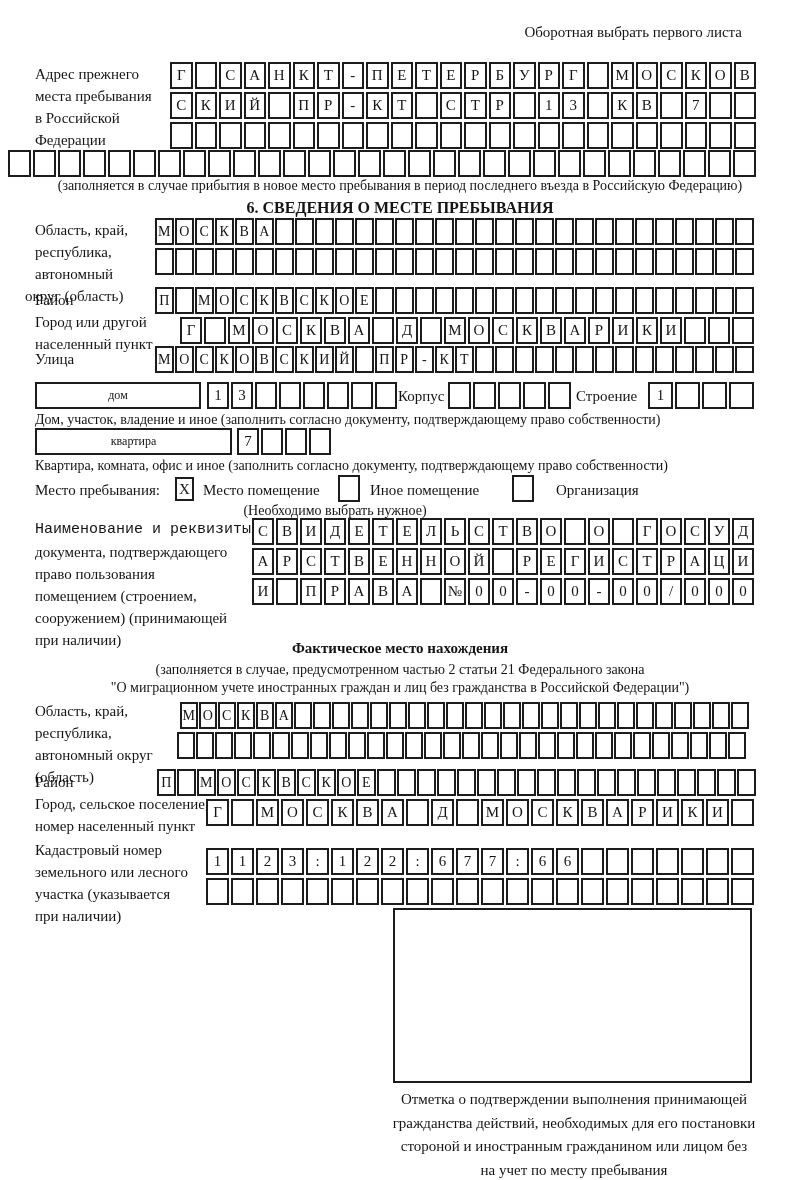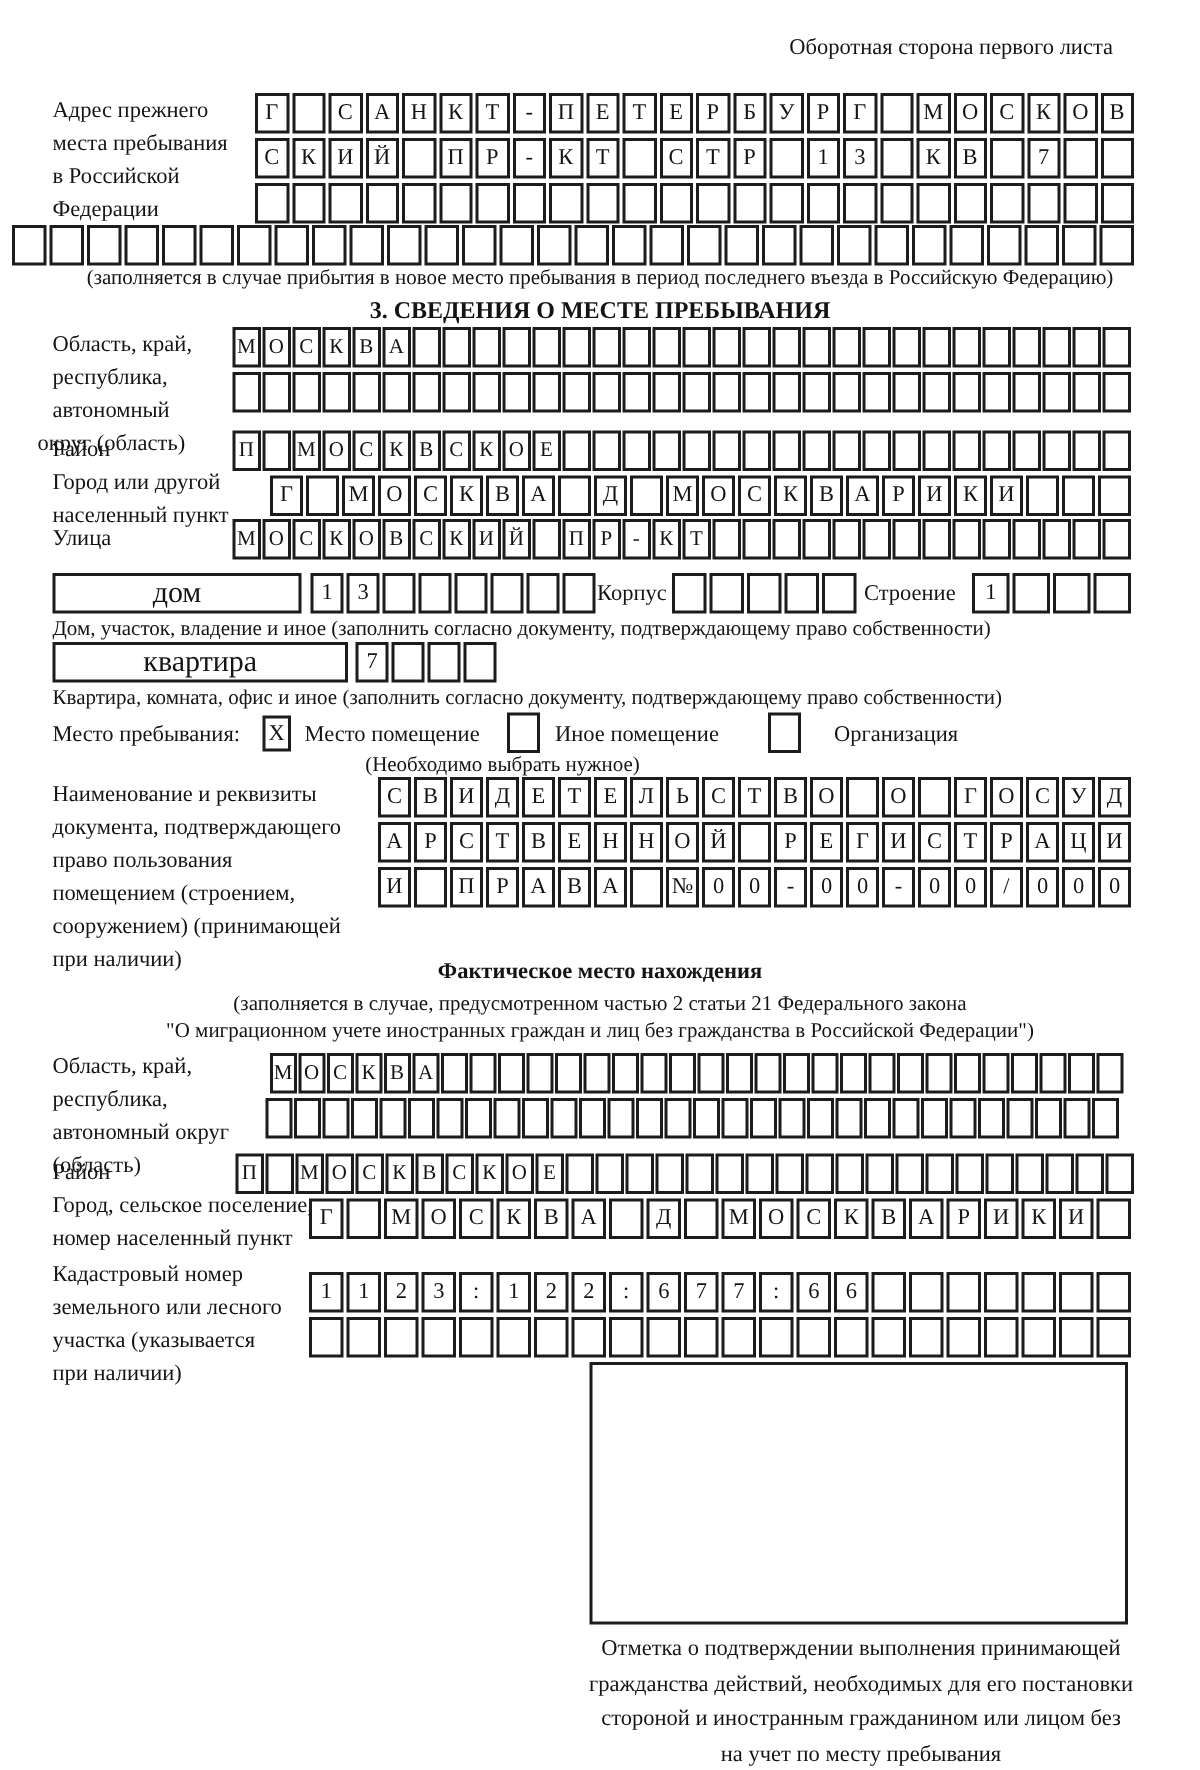--- a/index.html
+++ b/index.html
@@ -21,34 +21,34 @@
     font-size:15px;line-height:1;
   }
   .cpA .cell{width:22.5px;height:27px;margin-right:2px;}   
   .cpB .cell{width:22px;height:27px;margin-right:2px;}     
   .cpC .cell{width:23px;height:27px;margin-right:2px;}     
   .cpD .cell{width:18.5px;height:27px;margin-right:1.5px;font-size:14px;} 
   .cpF .cell{width:17.5px;height:27px;margin-right:1.5px;font-size:14px;} 
   .cpE .cell{width:25px;height:27px;margin-right:2px;}     
   .labelbox{
     box-sizing:border-box;border:2px solid #1c1c1c;height:27px;
-    display:flex;align-items:center;justify-content:center;font-size:20px;text-align:right;
+    display:flex;align-items:center;justify-content:center;font-size:12px;text-align:right;
   }
   .checkbox{
     box-sizing:border-box;border:2px solid #1c1c1c;background:#fff;
     display:flex;align-items:center;justify-content:center;font-size:15px;
   }
   .bigbox{box-sizing:border-box;border:2px solid #1c1c1c;background:#fff;}
 </style>
 </head>
 <body>
 
 <div id="page">
 
-  <div class="abs lbl" style="top:22px;right:58px;">Оборотная сторона первого листа</div>
+  <div class="abs lbl" style="top:22px;right:58px;">Оборотная выбрать первого листа</div>
 
   <div class="abs lbl" style="left:35px;top:64px;">Адрес прежнего</div>
   <div class="abs lbl" style="left:35px;top:86px;">места пребывания</div>
   <div class="abs lbl" style="left:35px;top:108px;">в Российской</div>
   <div class="abs lbl" style="left:35px;top:130px;">Федерации</div>
 
   <div class="cellrow cpA" style="left:170px;top:62px;">
       <span class="cell">Г</span>
       <span class="cell"></span>
       <span class="cell">С</span>
@@ -153,21 +153,21 @@
       <span class="cell"></span>
       <span class="cell"></span>
       <span class="cell"></span>
       <span class="cell"></span>
       <span class="cell"></span>
       <span class="cell"></span>
       <span class="cell"></span>
     </div>
   <div class="abs cap center" style="top:178px;left:0;">(заполняется в случае прибытия в новое место пребывания в период последнего въезда в Российскую Федерацию)</div>
 
-  <div class="abs lbl bold center" style="top:198px;left:0;font-size:16px;">3. СВЕДЕНИЯ О МЕСТЕ ПРЕБЫВАНИЯ</div>
+  <div class="abs lbl bold center" style="top:198px;left:0;font-size:16px;">6. СВЕДЕНИЯ О МЕСТЕ ПРЕБЫВАНИЯ</div>
 
   <div class="abs lbl" style="left:35px;top:220px;">Область, край,</div>
   <div class="abs lbl" style="left:35px;top:242px;">республика,</div>
   <div class="abs lbl" style="left:35px;top:264px;">автономный</div>
   <div class="abs lbl" style="left:25px;top:286px;">округ (область)</div>
   <div class="cellrow cpD" style="left:155px;top:218px;">
       <span class="cell">М</span>
       <span class="cell">О</span>
       <span class="cell">С</span>
       <span class="cell">К</span>
@@ -367,21 +367,21 @@
 
   <div class="abs lbl" style="left:35px;top:480px;">Место пребывания:</div>
   <div class="abs checkbox" style="left:175px;top:477px;width:19px;height:24px;">X</div>
   <div class="abs lbl" style="left:203px;top:480px;">Место помещение</div>
   <div class="abs checkbox" style="left:338px;top:475px;width:22px;height:27px;"></div>
   <div class="abs lbl" style="left:370px;top:480px;">Иное помещение</div>
   <div class="abs checkbox" style="left:512px;top:475px;width:22px;height:27px;"></div>
   <div class="abs lbl" style="left:556px;top:480px;">Организация</div>
   <div class="abs cap" style="left:170px;top:503px;width:330px;text-align:center;">(Необходимо выбрать нужное)</div>
 
-  <div class="abs lbl" style="left:35px;top:520px;">Наименование и реквизиты</div>
+  <div class="abs lbl" style="left:35px;top:520px;font-family:Liberation Mono, monospace;">Наименование и реквизиты</div>
   <div class="abs lbl" style="left:35px;top:542px;">документа, подтверждающего</div>
   <div class="abs lbl" style="left:35px;top:564px;">право пользования</div>
   <div class="abs lbl" style="left:35px;top:586px;">помещением (строением,</div>
   <div class="abs lbl" style="left:35px;top:608px;">сооружением) (принимающей</div>
   <div class="abs lbl" style="left:35px;top:630px;">при наличии)</div>
   <div class="cellrow cpB" style="left:252px;top:518px;">
       <span class="cell">С</span>
       <span class="cell">В</span>
       <span class="cell">И</span>
       <span class="cell">Д</span>

